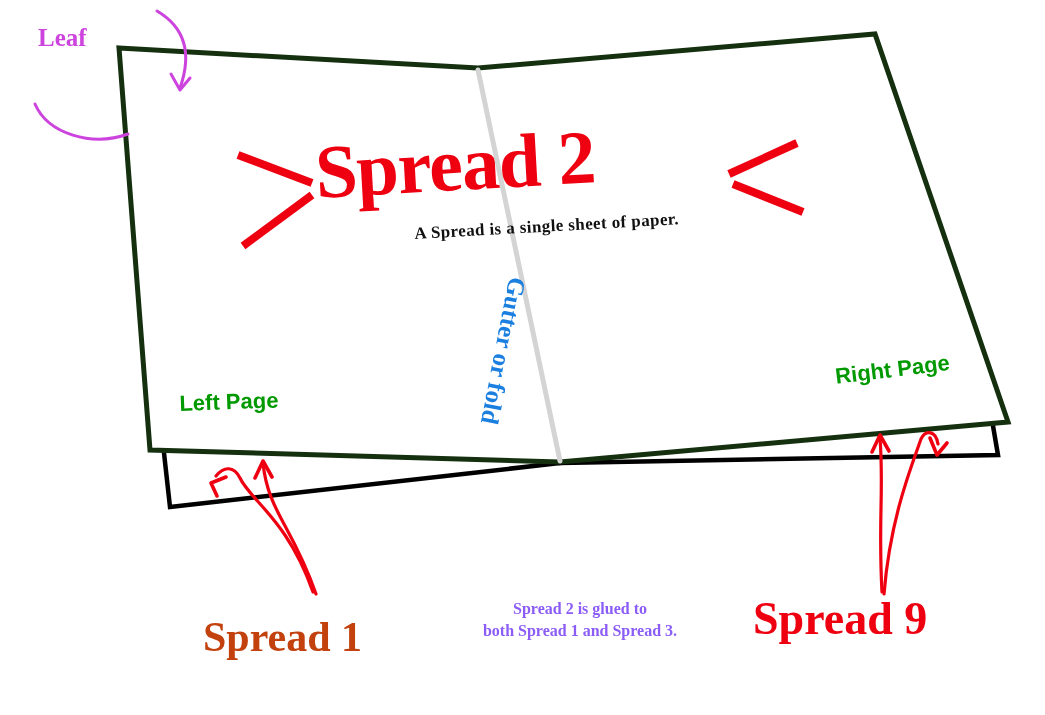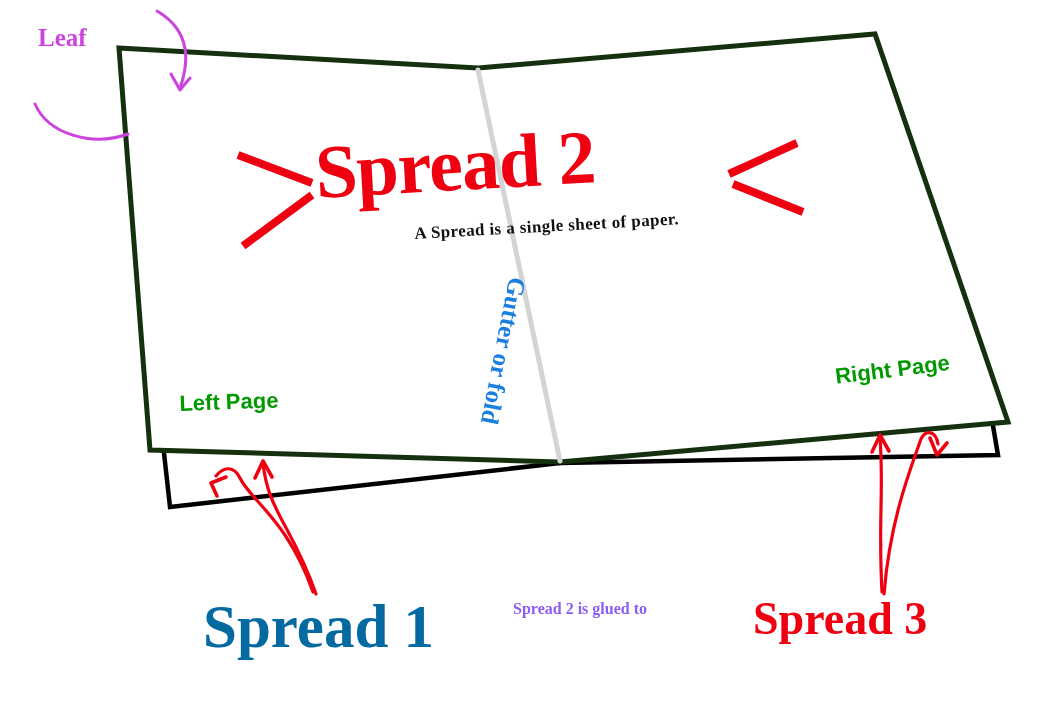--- a/index.html
+++ b/index.html
@@ -95,25 +95,25 @@
     font-weight: bold;
     font-size: 22px;
     color: #009900;
     transform: rotate(-7deg);
     transform-origin: left top;
   }
 
   
   .spread1-label {
     left: 203px;
-    top: 595px;
-    font-family: "Liberation Serif", serif;
-    font-weight: bold;
-    font-size: 61px;
-    color: #0369a1;
+    top: 615px;
+    font-family: "Liberation Serif", serif;
+    font-weight: bold;
+    font-size: 42px;
+    color: #c2410c;
   }
   .spread3-label {
     left: 753px;
     top: 595px;
     font-family: "Liberation Serif", serif;
     font-weight: bold;
     font-size: 46px;
     color: #ee0011;
   }
 
@@ -193,19 +193,20 @@
   <div class="lbl spread2-sub">A Spread is a single sheet of paper.</div>
 
   <div class="lbl gutter-label">Gutter or fold</div>
 
   <div class="lbl left-page-label">Left Page</div>
 
   <div class="lbl right-page-label">Right Page</div>
 
   <div class="lbl spread1-label">Spread 1</div>
 
-  <div class="lbl spread3-label">Spread 3</div>
+  <div class="lbl spread3-label">Spread 9</div>
 
   <div class="lbl glue-caption">
     <span>Spread 2 is glued to</span><br>
+    <span>both Spread 1 and Spread 3.</span>
   </div>
 
 </div>
 
 </body></html>

